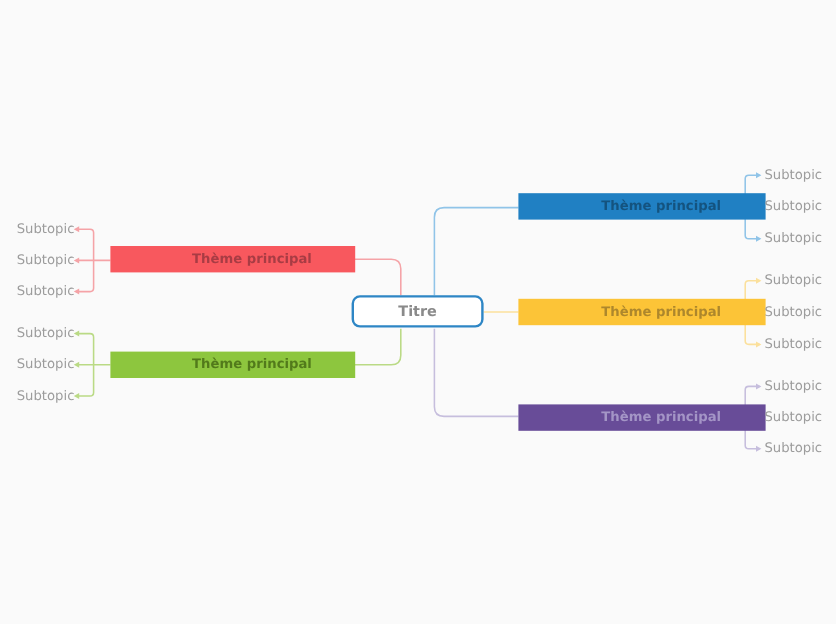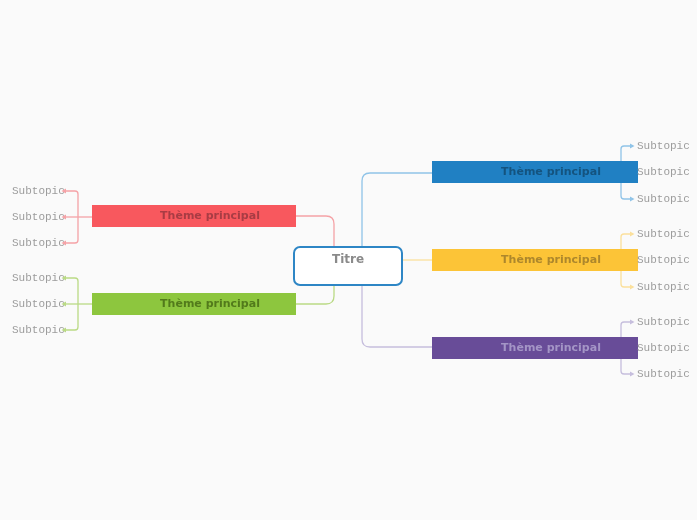--- a/index.html
+++ b/index.html
@@ -2,24 +2,24 @@
 <html><head>
 <meta charset="utf-8">
 <style>
   html,body{margin:0;padding:0;}
   body{font-family:"DejaVu Sans","Liberation Sans",sans-serif;}
   .canvas{position:relative;width:697px;height:520px;overflow:hidden;}
   .wires{position:absolute;left:0;top:0;}
   .node{position:absolute;height:22px;line-height:22px;text-align:center;
         font-size:11px;font-weight:bold;cursor:default;}
   .node.theme{width:172px;padding-left:32px;}
-  .node.root{width:110px;height:40px;line-height:23px;box-sizing:border-box;
+  .node.root{width:110px;height:27px;line-height:23px;box-sizing:border-box;
              border:2px solid;border-radius:7px;font-size:12px;}
   .subtopic{position:absolute;height:14px;line-height:14px;font-size:11px;
-            white-space:nowrap;cursor:default;font-family:Liberation Mono, monospace;}
+            white-space:nowrap;cursor:default;}
   .subtopic.left{width:50px;text-align:right;}
   .subtopic.right{text-align:left;}
 </style>
 </head>
 <body>
 
 <div class="canvas" style="background: rgb(250, 250, 250);">
 
   <svg class="wires" width="697" height="520" viewBox="0 0 697 520">
 

